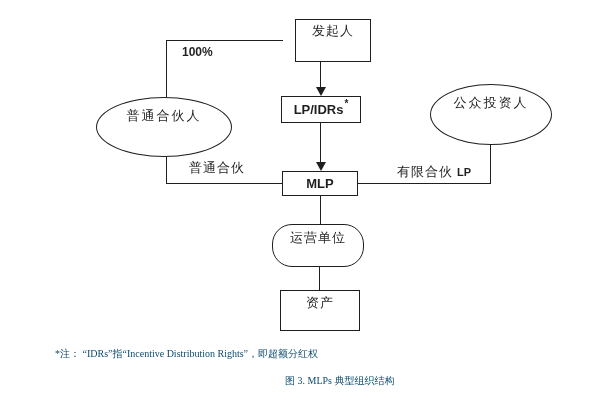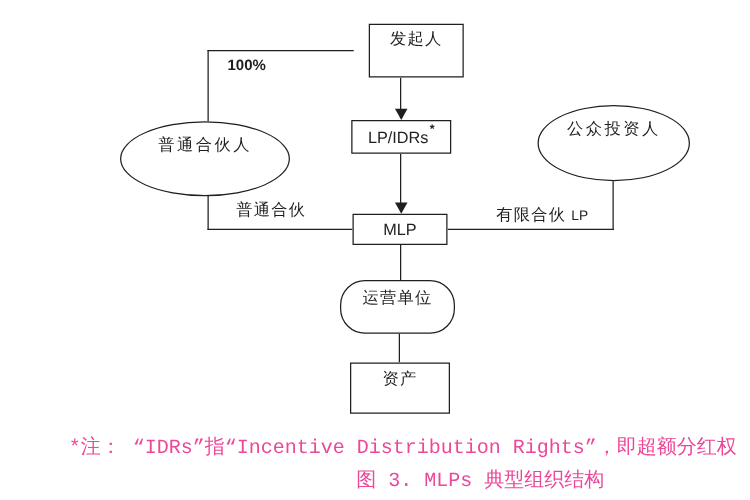--- a/index.html
+++ b/index.html
@@ -20,21 +20,21 @@
     border: 1px solid #1f1f1f;
     background: #ffffff;
     display: flex; align-items: center; justify-content: center;
     font-size: 13px;
     letter-spacing: 1px;
     white-space: nowrap;
   }
   .ellipse { border-radius: 50%; letter-spacing: 2px; }
   .latin {
     font-family: "Liberation Sans", "DejaVu Sans", sans-serif;
-    font-weight: normal; font-size: 13px; letter-spacing: 0;
+    font-weight: bold; font-size: 13px; letter-spacing: 0;
   }
   .sup-mark {
     font-size: 10px; position: relative; top: -6px; left: 1px;
     font-family: "Liberation Sans", "DejaVu Sans", sans-serif; font-weight: bold;
   }
 
   #sponsor-box        { left: 283px; top: 19px;  width: 76px;  height: 43px; padding-bottom: 20px; margin-left: 12px; }
   #lp-idrs-box        { left: 281px; top: 96px;  width: 80px;  height: 27px; }
   #mlp-box            { left: 282px; top: 171px; width: 76px;  height: 25px; }
   #operating-unit-box { left: 272px; top: 224px; width: 92px;  height: 43px; padding-bottom: 15px; border-radius: 20px; }
@@ -73,22 +73,22 @@
     font-family: "Liberation Sans", "DejaVu Sans", sans-serif;
     font-weight: bold; font-size: 12px; letter-spacing: 0;
   }
   #general-partnership-edge-label { left: 189px; top: 159px; text-align: right; }
   #limited-partnership-edge-label { left: 397px; top: 163px; }
   #limited-partnership-edge-label .latin { font-size: 11px; margin-left: 4px; }
 
   
   .doc-text {
     position: absolute; white-space: nowrap;
-    font-family: Liberation Mono, monospace;
-    font-size: 16px; color: #ec4899;
+    font-family: Liberation Serif, serif;
+    font-size: 10px; color: #0c4a6e;
   }
   #footnote { left: 55px; top: 347px; }
   #figure-caption { left: 245px; top: 374px; margin-left: 40px; }
 </style>
 </head>
 <body>
 
 <div class="stage">
 
   <div class="hline" id="edge-sponsor-left-h"></div>

